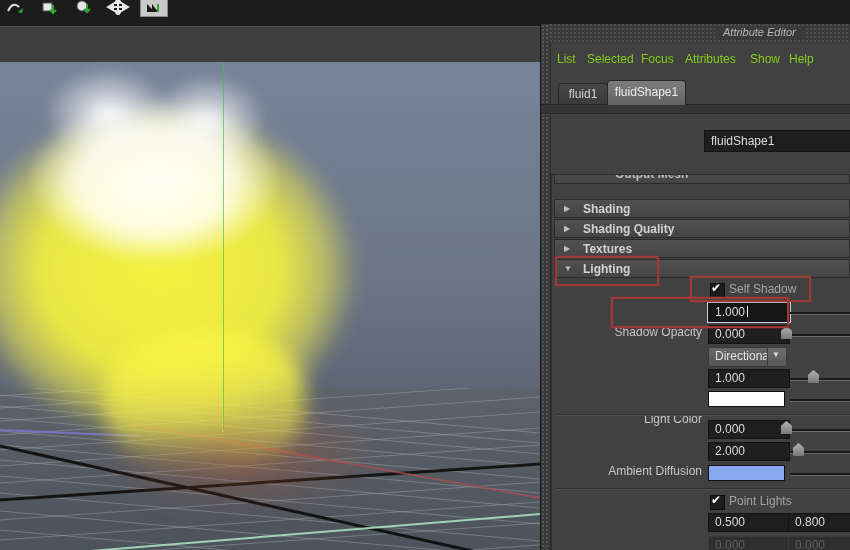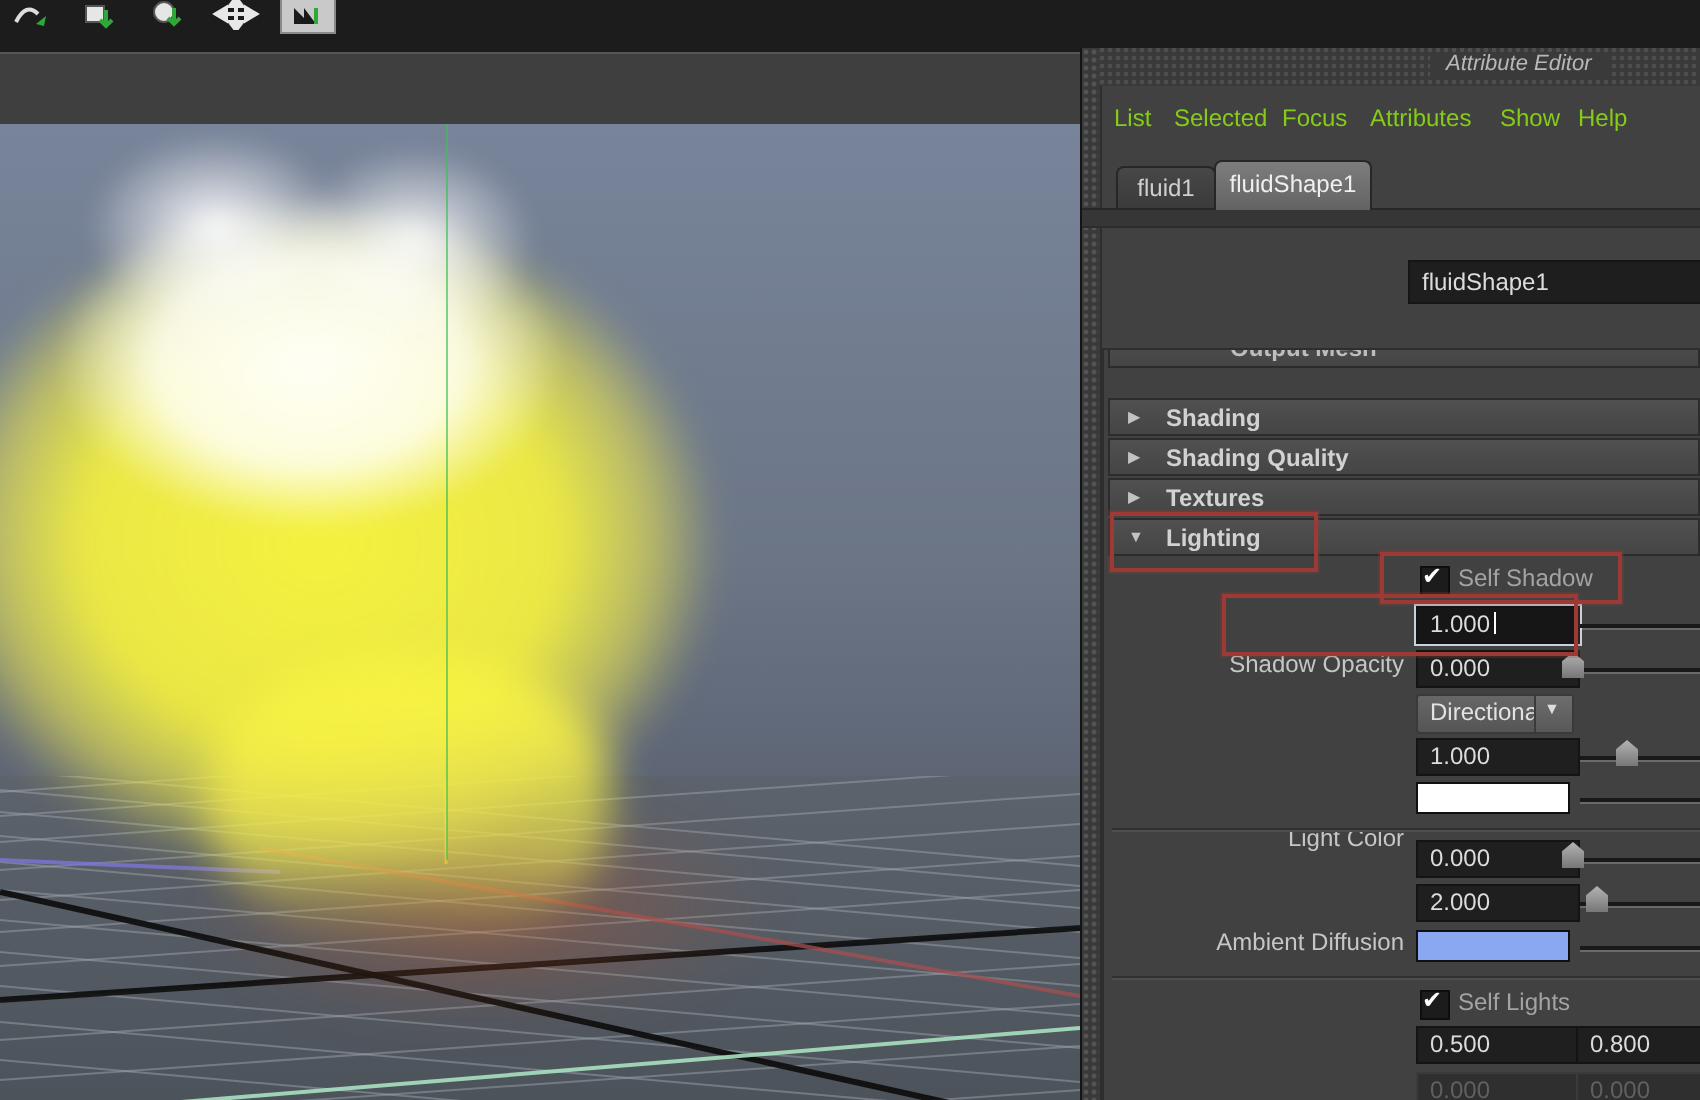--- a/index.html
+++ b/index.html
@@ -268,21 +268,21 @@
       <div class="swatch" style="background: rgb(138, 167, 242);"></div>
       <div class="track"></div>
     </div>
 
     <div class="divider" style="top:313px"></div>
 
     <div class="row" style="top:319px">
       <div class="cb">
         <span>✔</span>
       </div>
-      <span class="cblabel">Self Lights</span>
+      <span class="cblabel">Point Lights</span>
     </div>
 
     <div class="row" style="top:338px">
       <div class="field">0.500</div>
       <div class="field f2">0.800</div>
     </div>
 
     <div class="row disabled" style="top:361px">
       <div class="rlabel">Point Light</div>
       <div class="field">0.000</div>

